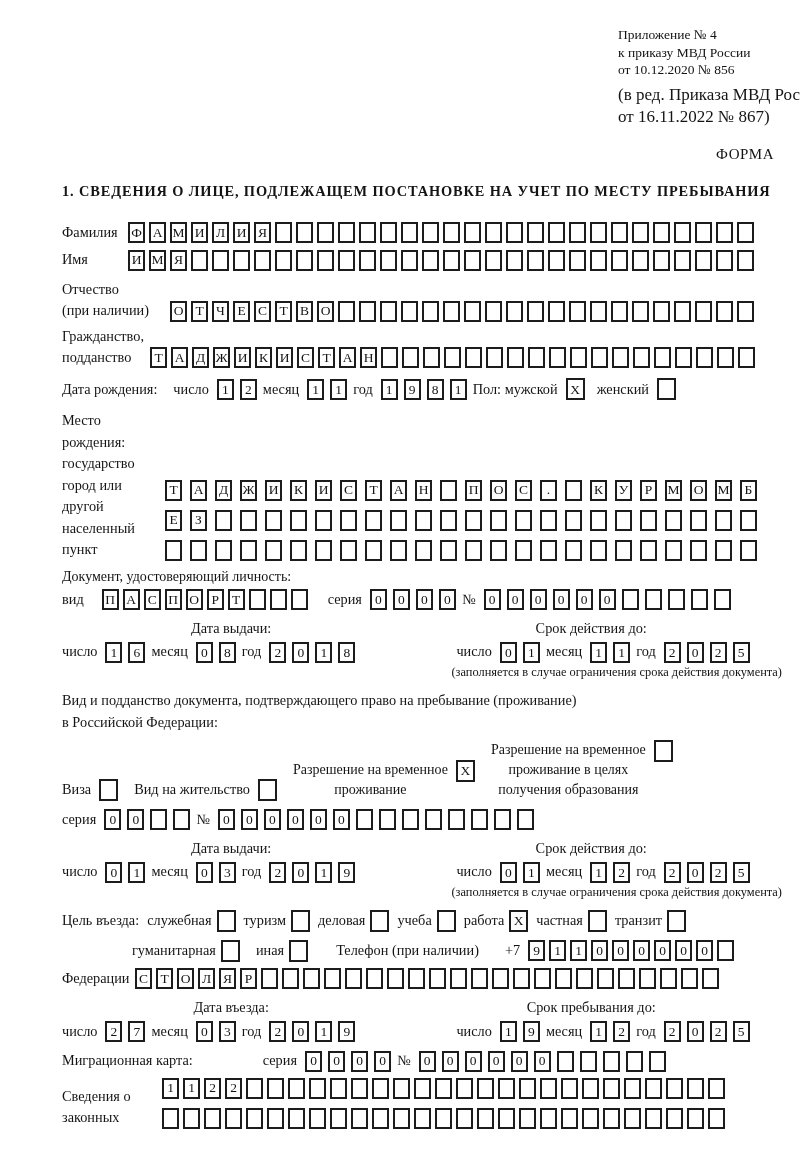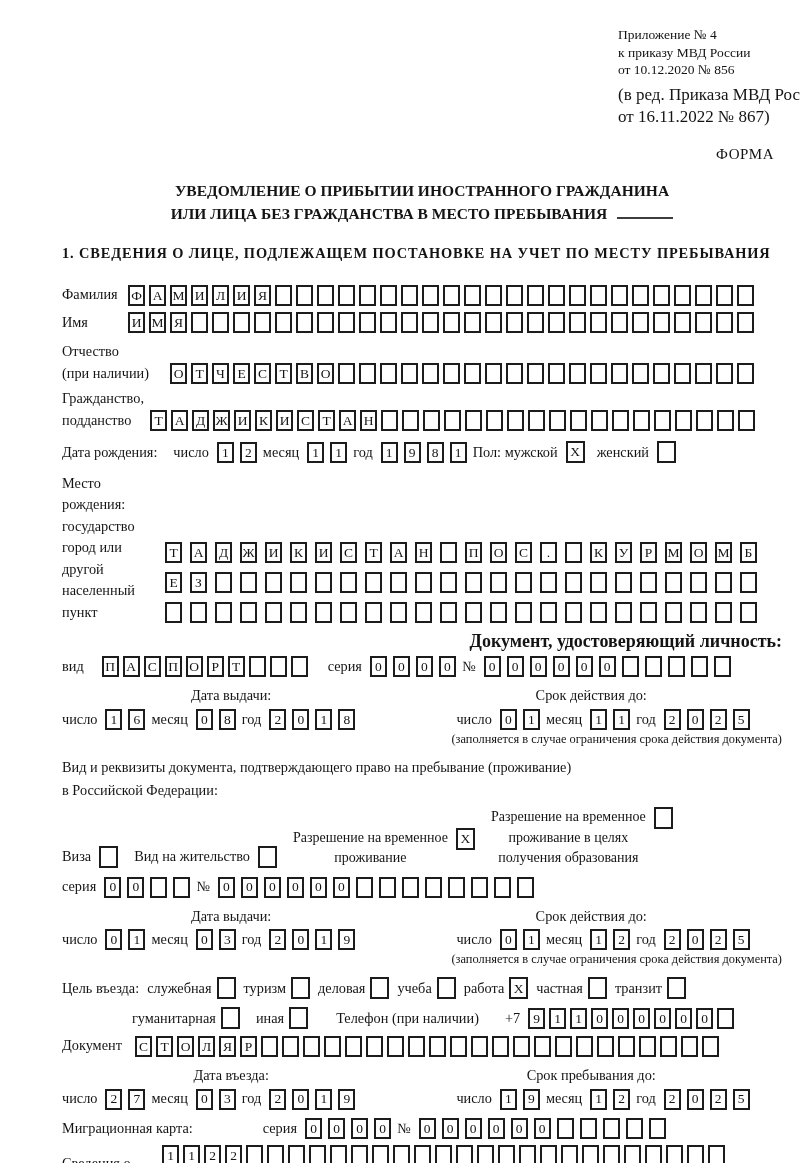--- a/index.html
+++ b/index.html
@@ -35,21 +35,21 @@
   .center{text-align:center}
   .dategroup{display:flex;align-items:flex-end;gap:6px}
   .dategroup .lbl{margin-right:2px}
   .pad-r{padding-left:56px}
   .note-r{text-align:right;font-size:12.4px;margin-top:2px}
 
   
   .mt22{margin-top:22px}.mt10{margin-top:10px}.mt8{margin-top:8px}
   .mt6{margin-top:6px}.mt4{margin-top:4px}.mt2{margin-top:2px}.mt1{margin-top:1px}
 
-  .doc-heading{text-align:right;font-weight:bold;font-size:18px;margin-top:8px}
+  .doc-heading{text-align:left;font-weight:normal;font-size:14px;margin-top:8px}
   .cbgroup{display:flex;align-items:flex-start;gap:8px}
   .cb-lines{text-align:center;font-size:14px;line-height:1.45}
   .purpose{display:flex;align-items:center;gap:8px;flex-wrap:nowrap}
   .purpose .opt{display:flex;align-items:flex-end;gap:5px}
 </style>
 </head>
 <body>
 
 <div class="page">
 
@@ -57,24 +57,20 @@
     <div>Приложение № 4</div>
     <div>к приказу МВД России</div>
     <div>от 10.12.2020 № 856</div>
   </div>
   <div class="hdr-note">
     <div>(в ред. Приказа МВД России</div>
     <div>от 16.11.2022 № 867)</div>
   </div>
   <div class="forma">ФОРМА</div>
 
-  <div class="title">
-    <div>УВЕДОМЛЕНИЕ О ПРИБЫТИИ ИНОСТРАННОГО ГРАЖДАНИНА</div>
-    <div><span>ИЛИ ЛИЦА БЕЗ ГРАЖДАНСТВА В МЕСТО ПРЕБЫВАНИЯ</span><span class="uline"></span></div>
-  </div>
 
   <div class="sec-heading">1. СВЕДЕНИЯ О ЛИЦЕ, ПОДЛЕЖАЩЕМ ПОСТАНОВКЕ НА УЧЕТ ПО МЕСТУ ПРЕБЫВАНИЯ</div>
 
   <div class="frow mt22">
     <div class="lblcol w66">Фамилия</div>
     <div class="boxrow">
         <span class="box">Ф</span>
         <span class="box">А</span>
         <span class="box">М</span>
         <span class="box">И</span>
@@ -414,21 +410,21 @@
       <span class="boxrow gap6">
           <span class="box">2</span>
           <span class="box">0</span>
           <span class="box">2</span>
           <span class="box">5</span>
         </span>
     </div>
   </div>
   <div class="note-r">(заполняется в случае ограничения срока действия документа)</div>
 
-  <div class="lbl mt10">Вид и реквизиты документа, подтверждающего право на пребывание (проживание)</div>
+  <div class="lbl mt10">Вид и подданство документа, подтверждающего право на пребывание (проживание)</div>
   <div class="lbl mt1">в Российской Федерации:</div>
 
   <div class="frow mt6" style="gap:16px">
     <div class="cbgroup">
       <span class="lbl">Виза</span>
       <span class="boxrow cb">
           <span class="box"></span>
         </span>
     </div>
     <div class="cbgroup">
@@ -599,21 +595,21 @@
         <span class="box">0</span>
         <span class="box">0</span>
         <span class="box">0</span>
         <span class="box">0</span>
         <span class="box">0</span>
         <span class="box"></span>
       </span>
   </div>
 
   <div class="frow mt6">
-    <div class="lblcol w72">Документ</div>
+    <div class="lblcol w72">Федерации</div>
     <div class="boxrow">
         <span class="box">С</span>
         <span class="box">Т</span>
         <span class="box">О</span>
         <span class="box">Л</span>
         <span class="box">Я</span>
         <span class="box">Р</span>
         <span class="box"></span>
         <span class="box"></span>
         <span class="box"></span>

